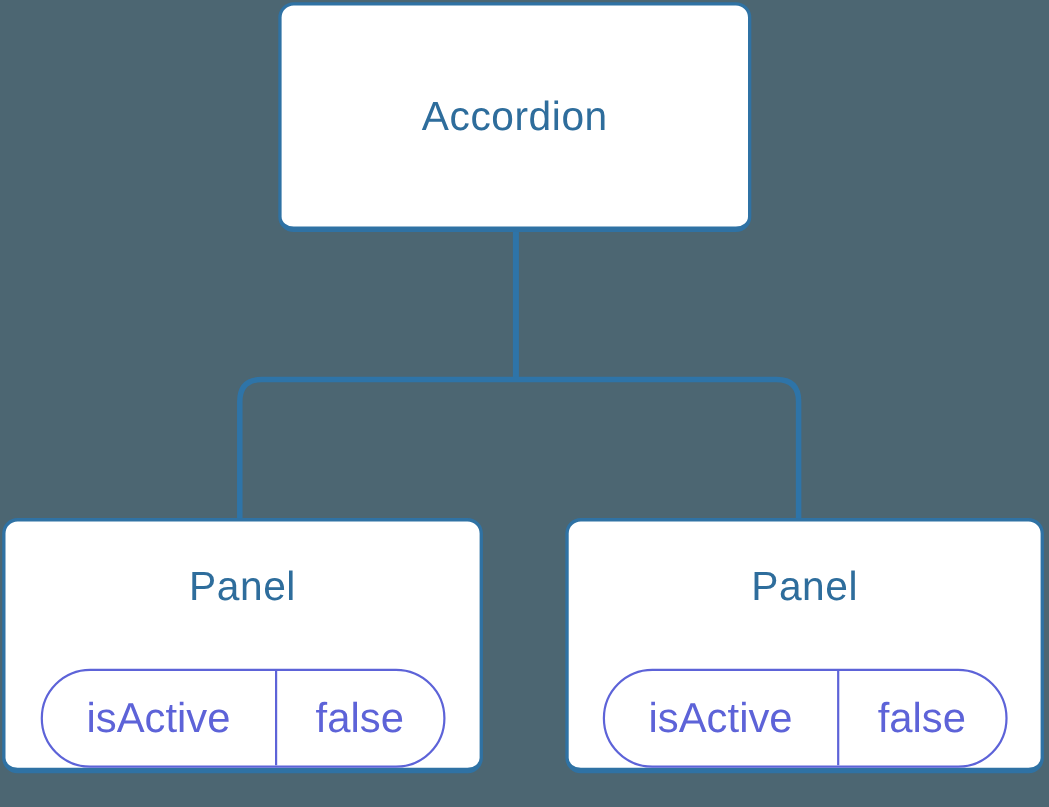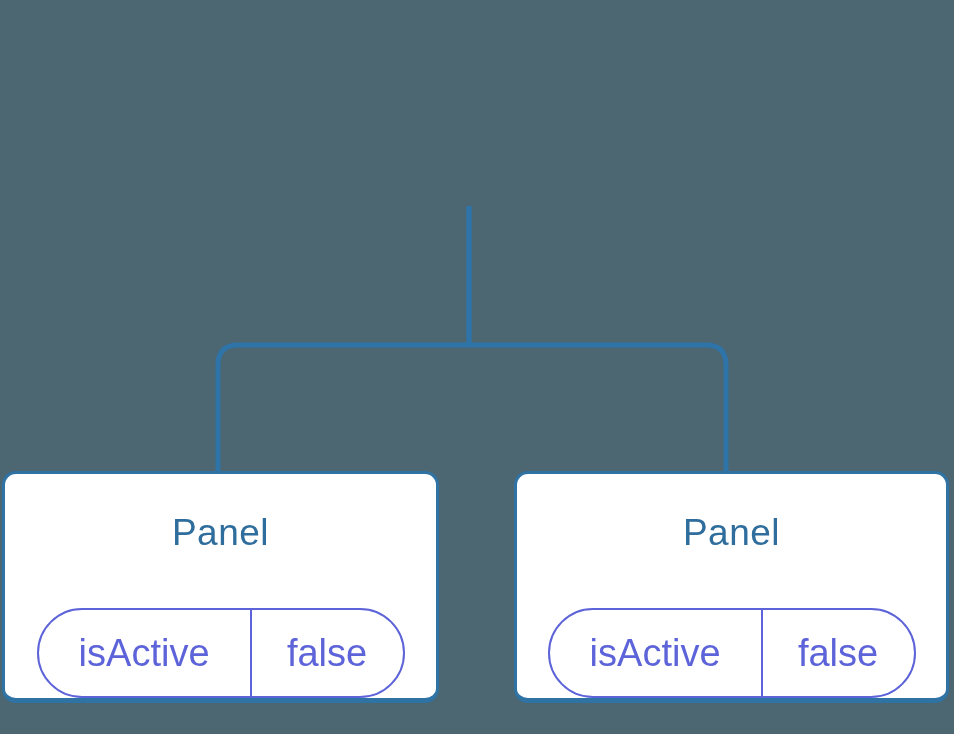--- a/index.html
+++ b/index.html
@@ -98,20 +98,23 @@
 </head>
 <body>
 
 <div class="canvas">
 
   <svg class="connectors" width="954" height="734" viewBox="0 0 954 734" aria-hidden="true">
     <path class="conn" stroke-width="5.5" d="M 469 206 L 469 347"></path>
     <path class="conn" stroke-width="5" d="M 218 473 L 218 365 Q 218 345 238 345 L 706 345 Q 726 345 726 365 L 726 473"></path>
   </svg>
 
+  <div class="node accordion-node">
+    <div class="node-title">Accordion</div>
+  </div>
 
   <div class="node panel-node panel-left">
     <div class="node-title">Panel</div>
     <div class="state-pill">
       <div class="pill-cell pill-key">isActive</div>
       <div class="pill-cell pill-value">false</div>
     </div>
   </div>
 
   <div class="node panel-node panel-right">

